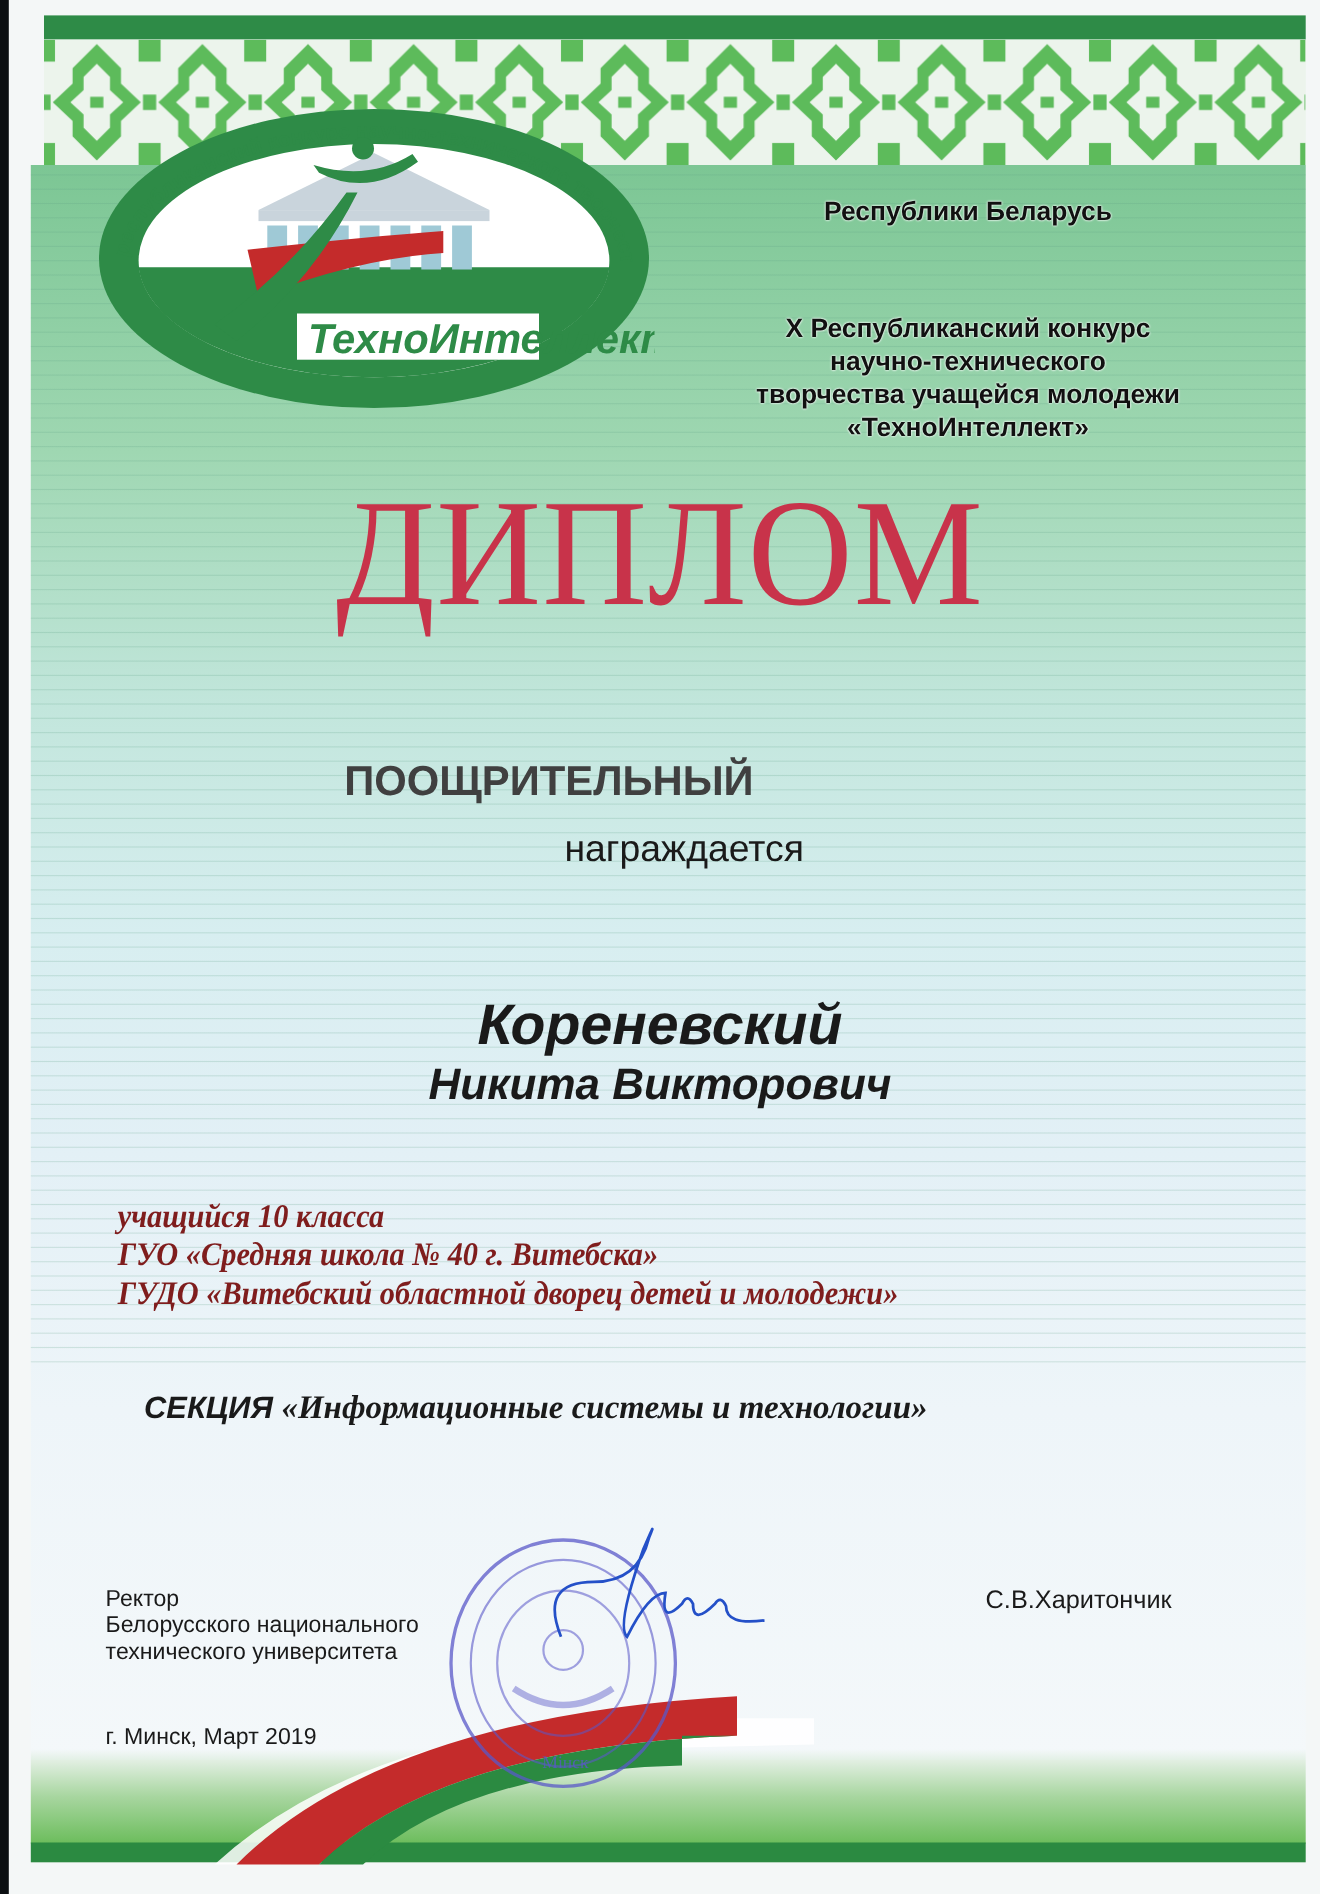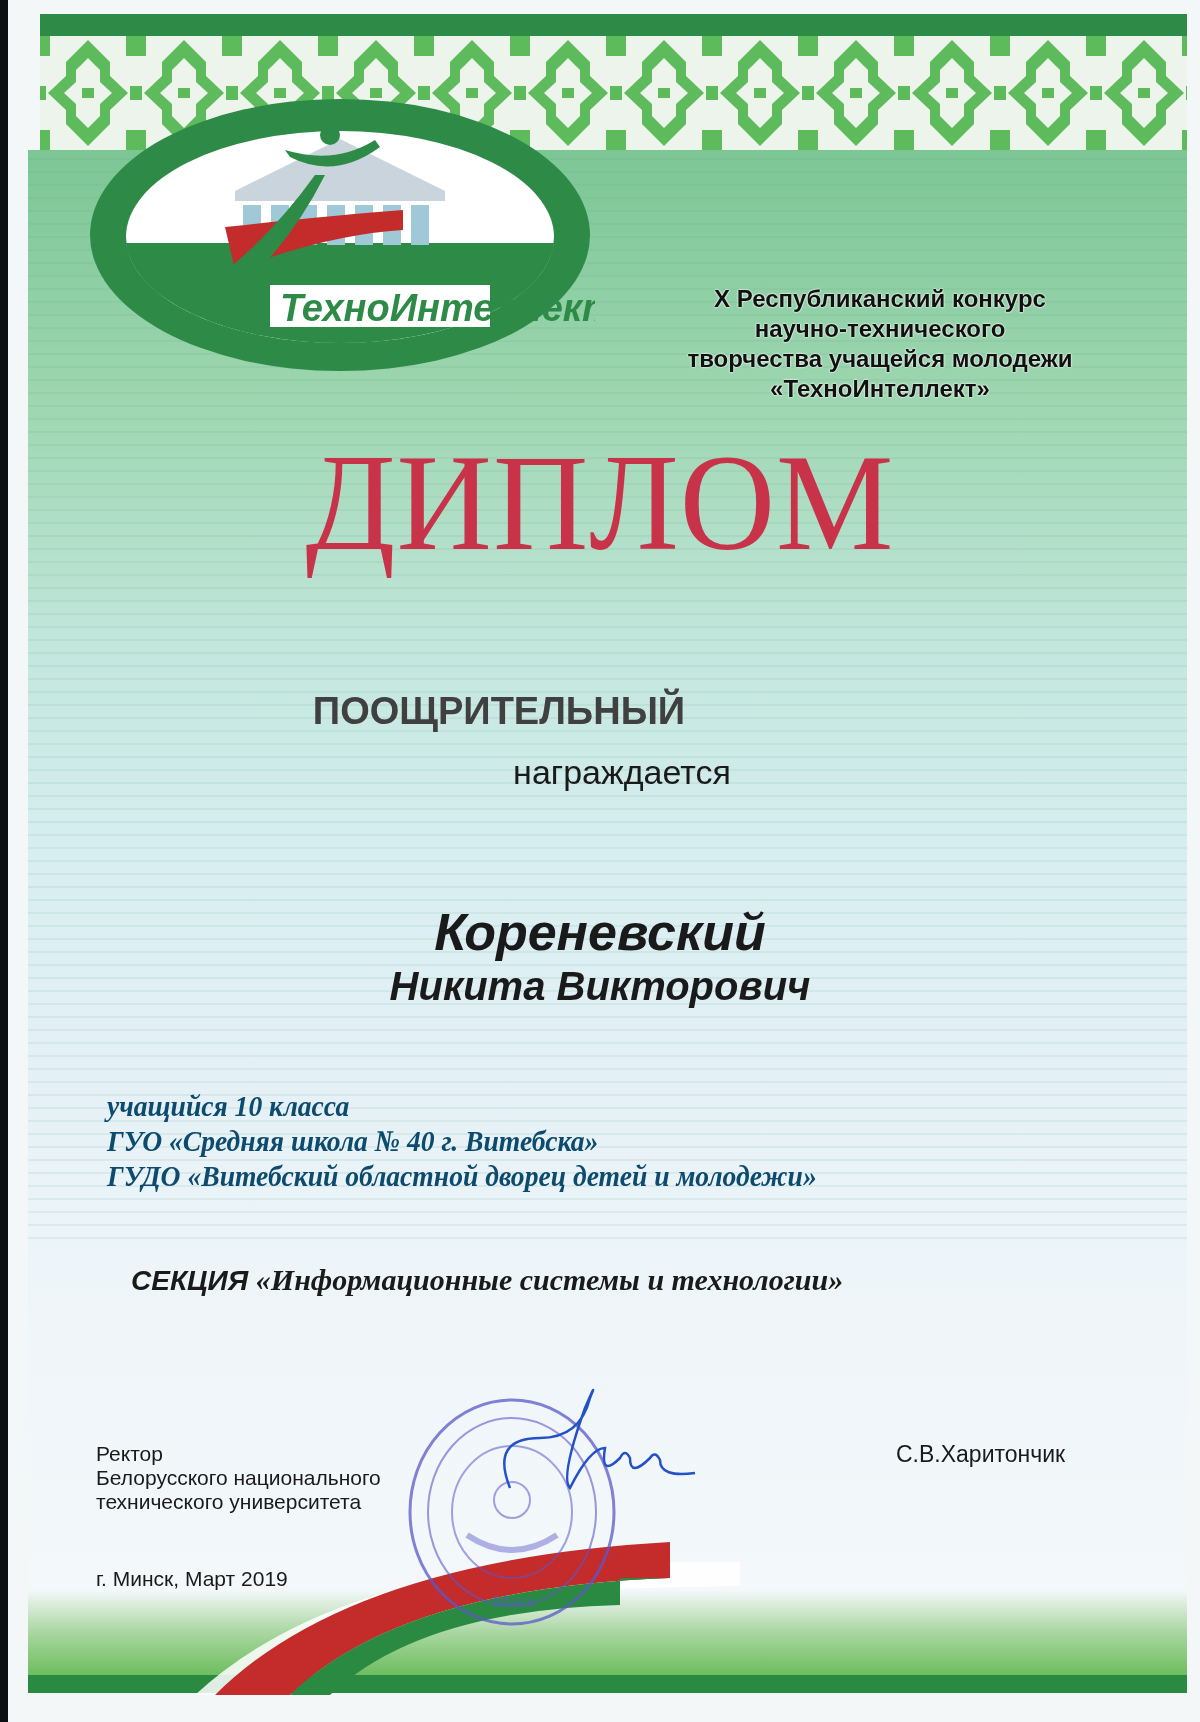--- a/index.html
+++ b/index.html
@@ -52,21 +52,21 @@
     position: absolute; left: 0; top: 903px; width: 1200px; text-align: center;
     font-weight: bold; font-style: italic; font-size: 52px; line-height: 58px; color: #1a1a1a;
   }
   .given {
     position: absolute; left: 0; top: 962px; width: 1200px; text-align: center;
     font-weight: bold; font-style: italic; font-size: 40px; line-height: 48px; color: #1a1a1a;
   }
   .details {
     position: absolute; left: 107px; top: 1088px; width: 1000px;
     font-family: "Liberation Serif", serif; font-style: italic; font-weight: bold;
-    font-size: 30px; line-height: 35px; color: #0c4a6e;
+    font-size: 30px; line-height: 35px; color: #7f1d1d;
   }
   .details div { white-space: nowrap; transform: scaleX(0.92); transform-origin: left center; }
   .section {
     position: absolute; left: 115px; top: 1263px; white-space: nowrap;
     font-size: 28px; line-height: 34px; color: #1a1a1a; margin-left: 16px;
   }
   .section .label { font-weight: bold; font-style: italic; font-family: "Liberation Sans", sans-serif; }
   .section .name { font-family: "Liberation Serif", serif; font-style: italic; font-weight: bold; font-size: 30px; }
 
   .signer-left {
@@ -139,20 +139,21 @@
     <rect x="185" y="190" width="220" height="42" fill="#ffffff"></rect>
     <text x="195" y="226" font-family="Liberation Sans, sans-serif" font-size="38" font-weight="bold" font-style="italic" fill="#2e8b47">ТехноИнтеллект</text>
     <path id="ringpath" d="M 30 150 A 225 120 0 0 1 480 150" fill="none"></path>
     <text font-family="Liberation Sans, sans-serif" font-size="19" font-weight="bold" fill="#2e8b47">
       <textPath href="#ringpath" startOffset="2%">республиканский конкурс научно-технического творчества молодежи</textPath>
     </text>
   </svg>
 </div>
 
 <div class="ministry">
+  <div>Республики Беларусь</div>
 </div>
 <div class="contest">
   <div>X Республиканский конкурс</div>
   <div>научно-технического</div>
   <div>творчества учащейся молодежи</div>
   <div>«ТехноИнтеллект»</div>
 </div>
 
 <div class="title">ДИПЛОМ</div>
 <div class="award-type">ПООЩРИТЕЛЬНЫЙ</div>

